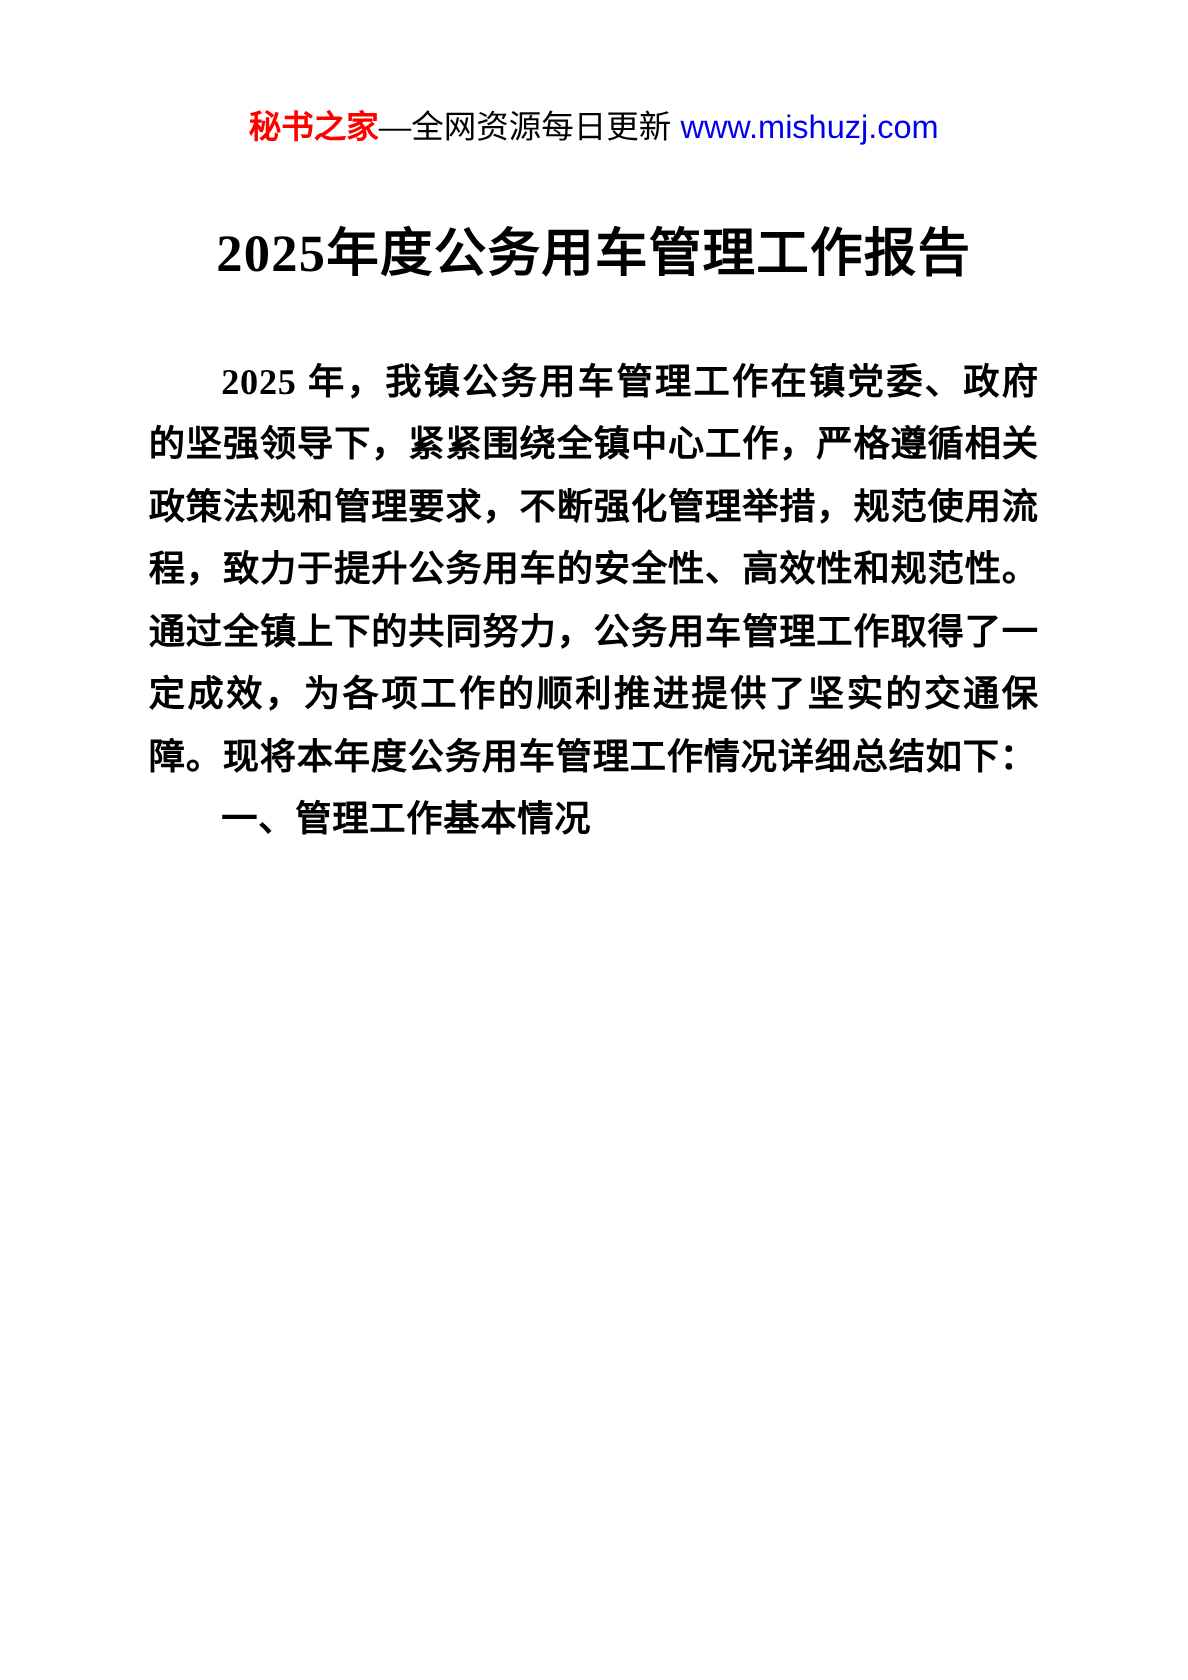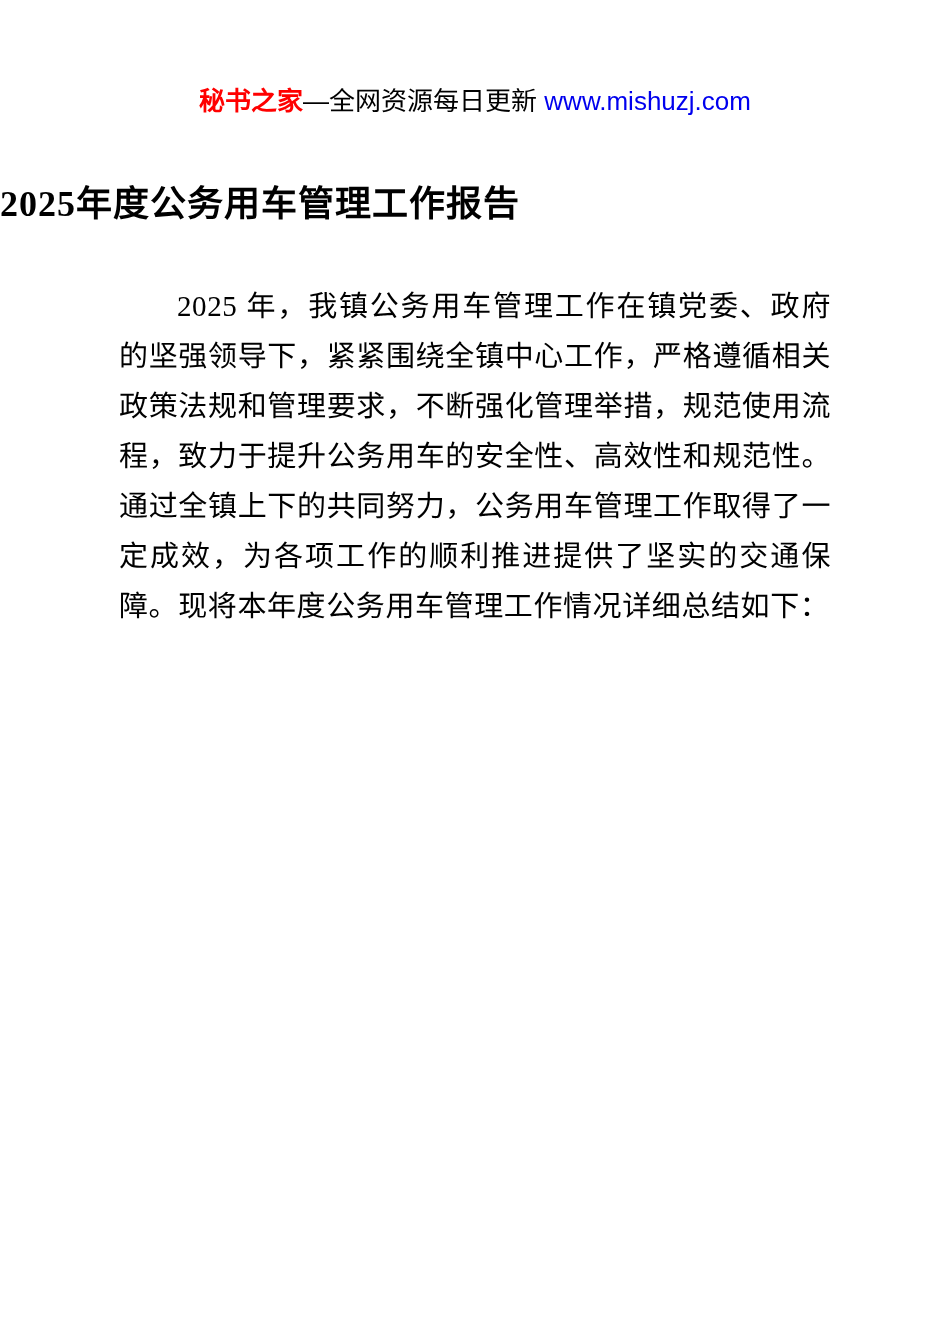--- a/index.html
+++ b/index.html
@@ -40,56 +40,58 @@
     font-weight: normal;
     cursor: pointer;
   }
   
   .doc-title {
     position: absolute;
     top: 182px;
     left: 0;
     width: 950px;
     margin: 0;
-    text-align: left;
+    text-align: center;
     font-family: "Liberation Serif", serif;
-    font-size: 36px;
+    font-size: 42px;
     font-weight: 600;
     color: #000000;
     letter-spacing: 1px;
     line-height: 44px;
   }
   
   .body-text {
     position: absolute;
     top: 281px;
     left: 119px;
     width: 712px;
     font-family: "Liberation Serif", serif;
     font-size: 29px;
     line-height: 50px;
     letter-spacing: 0.6px;
     color: #000000;
     text-align: justify;
     text-justify: inter-character;
+    font-weight: bold;
   }
   .body-text p {
     margin: 0;
     padding: 0;
     text-indent: 2em;
   }
 </style>
 </head>
 <body>
 
 <div class="page">
 
   <div class="header-line">
     <span class="site-name">秘书之家</span><span class="tagline">—全网资源每日更新 </span><span class="site-url">www.mishuzj.com</span>
   </div>
 
   <h1 class="doc-title">2025年度公务用车管理工作报告</h1>
 
   <div class="body-text">
     <p>2025 年，我镇公务用车管理工作在镇党委、政府的坚强领导下，紧紧围绕全镇中心工作，严格遵循相关政策法规和管理要求，不断强化管理举措，规范使用流程，致力于提升公务用车的安全性、高效性和规范性。通过全镇上下的共同努力，公务用车管理工作取得了一定成效，为各项工作的顺利推进提供了坚实的交通保障。现将本年度公务用车管理工作情况详细总结如下：</p>
+    <p>一、管理工作基本情况</p>
   </div>
 
 </div>
 
 </body></html>

